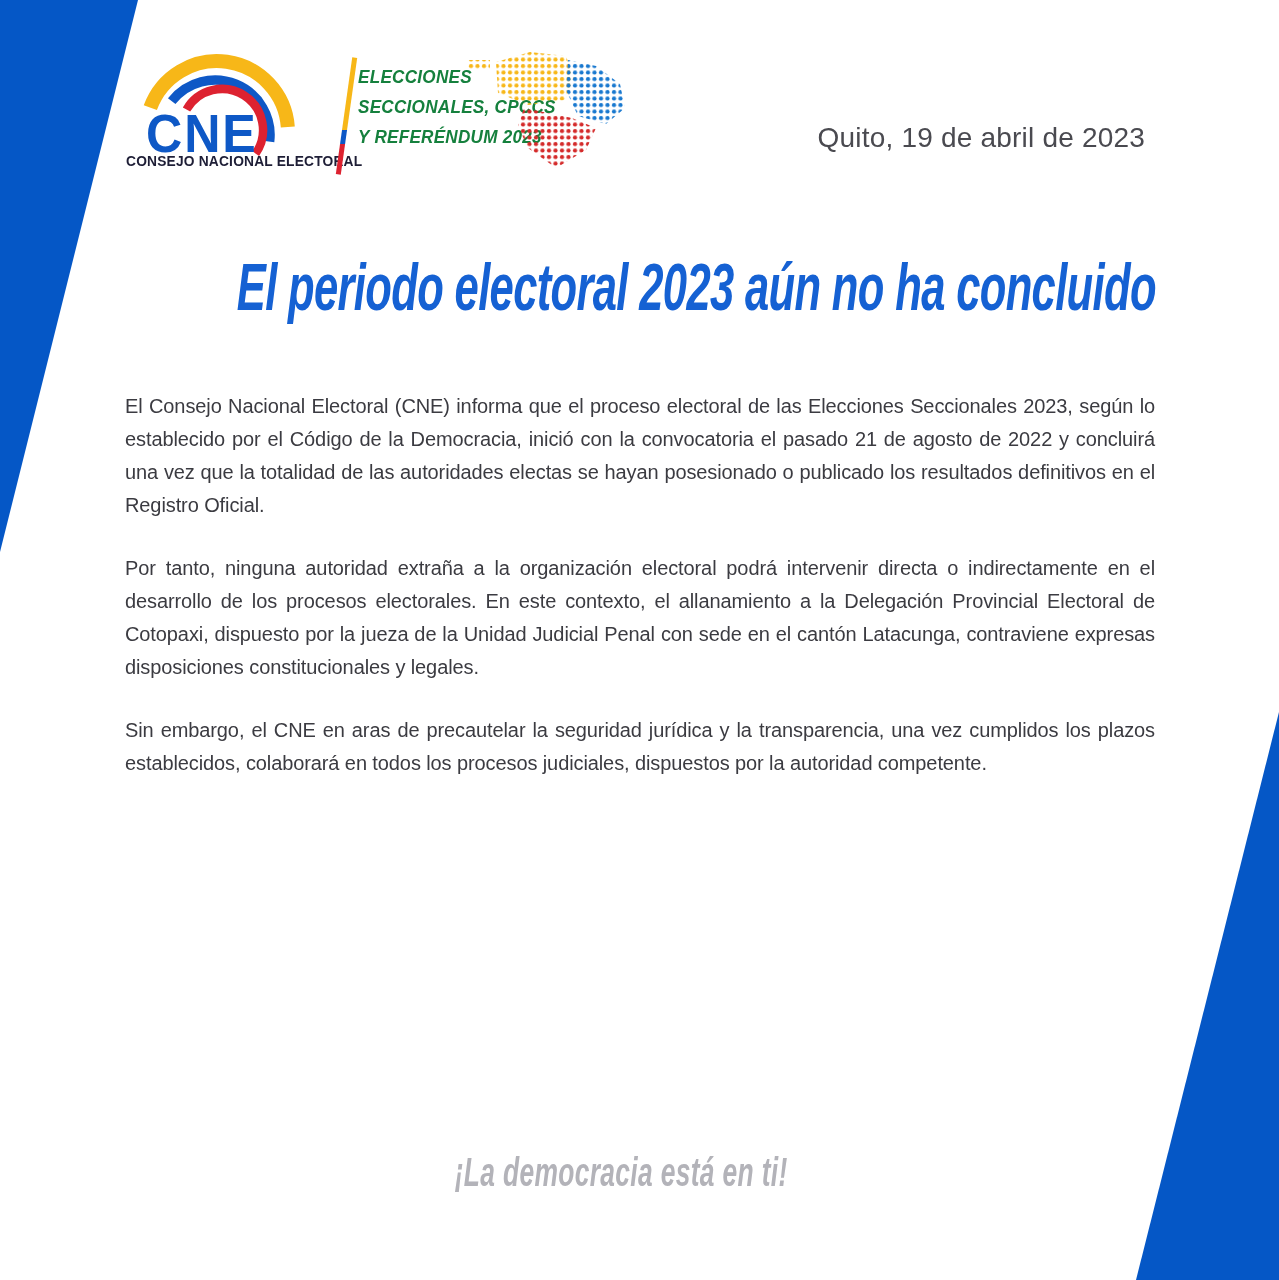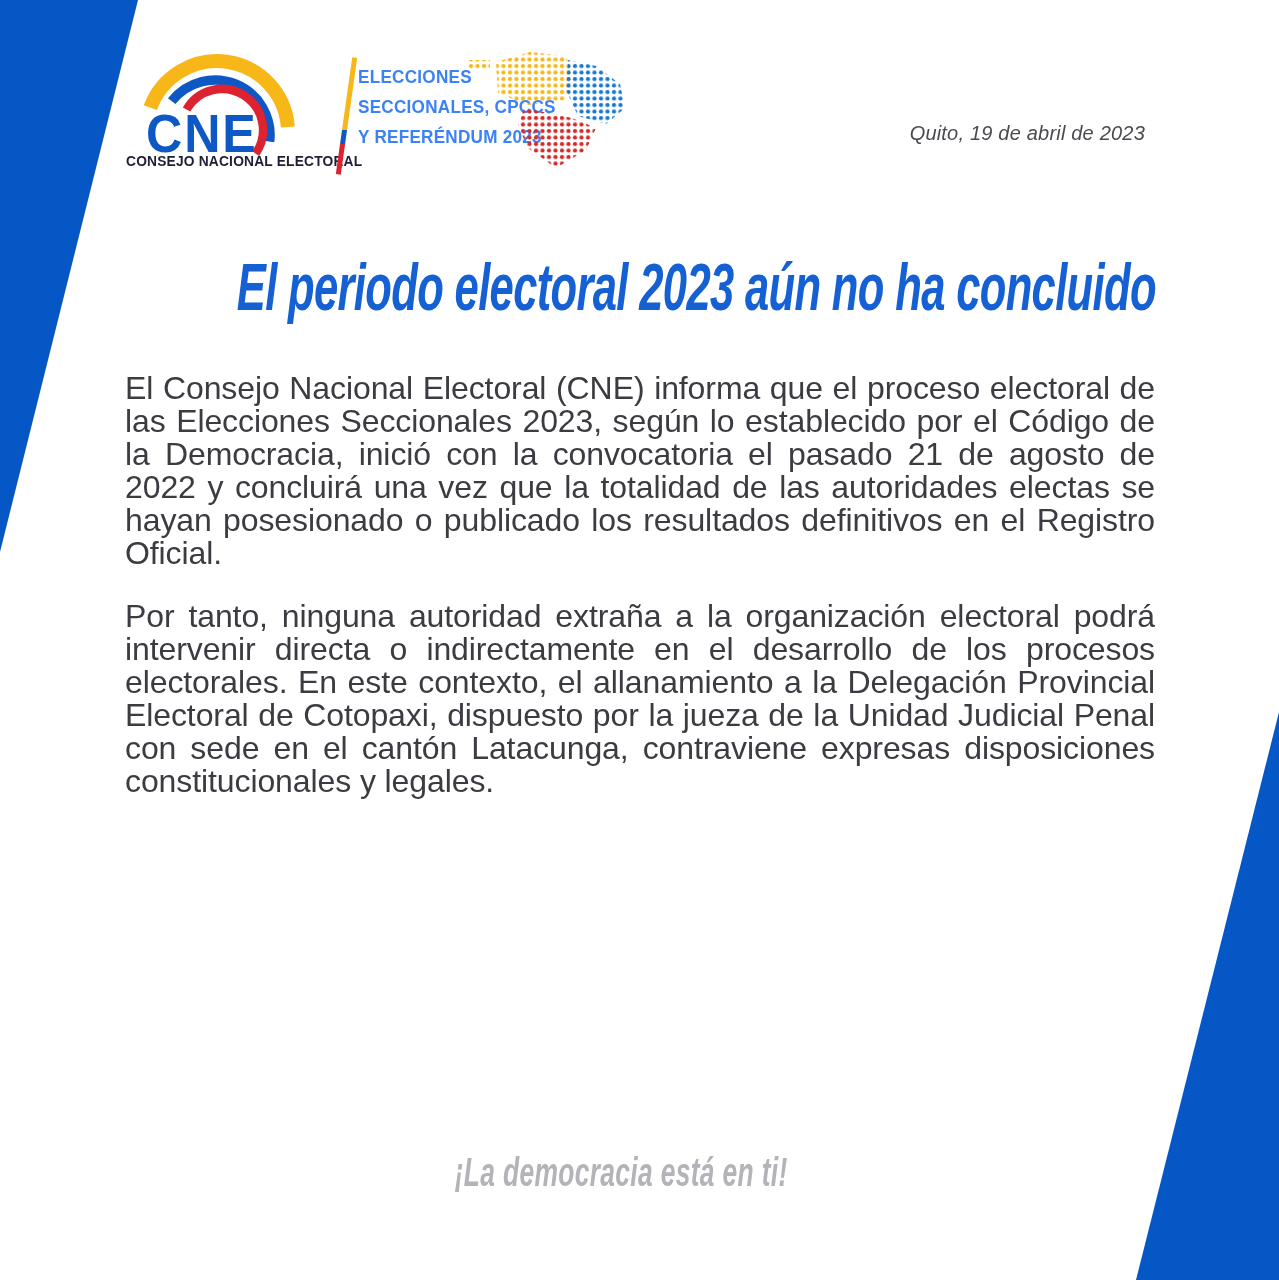--- a/index.html
+++ b/index.html
@@ -24,42 +24,42 @@
   .logo-caption{
     position:absolute;left:126px;top:154px;color:#1E1E36;font-weight:bold;
     font-size:14.5px;letter-spacing:.2px;white-space:nowrap;
     transform:scaleX(.95);transform-origin:left top;line-height:1;
   }
   .brand-divider{
     position:absolute;left:344px;top:57px;width:5px;height:118px;
     transform:rotate(8deg);transform-origin:center;
     background:linear-gradient(to bottom,#F7B718 0 62%,#0E58C6 62% 74%,#DD2230 74% 100%);
   }
-  .campaign{position:absolute;left:358px;top:62px;color:#3b82f6;
-    font-weight:bold;}
+  .campaign{position:absolute;left:358px;top:62px;color:#15803d;
+    font-weight:bold;font-style:italic;}
   .campaign .line{font-size:19px;line-height:30px;white-space:nowrap;
     transform:scaleX(.9);transform-origin:left top;letter-spacing:.3px;}
   .map-dots{position:absolute;left:468px;top:50px;}
   .dateline{
-    position:absolute;right:134px;top:122px;color:#4A4A50;font-style:italic;
-    font-size:20px;white-space:nowrap;letter-spacing:.2px;
+    position:absolute;right:134px;top:122px;color:#4A4A50;
+    font-size:28px;white-space:nowrap;letter-spacing:.2px;
   }
 
   
   .headline-wrap{position:absolute;left:0;top:253px;width:100%;text-align:center;}
   .headline{
     display:inline-block;color:#1561D3;font-weight:bold;font-style:italic;
     font-size:66px;line-height:1.05;white-space:nowrap;letter-spacing:-1px;
     transform:scaleX(.66);transform-origin:center top;
   }
 
   
   .body-copy{position:absolute;left:125px;top:372px;width:1030px;}
   .body-copy p{
-    margin:0 0 30px 0;color:#3B3B41;font-size:32px;line-height:33px;
+    margin:18px 0 30px 0;color:#3B3B41;font-size:20px;line-height:33px;
     text-align:justify;letter-spacing:-.1px;
   }
 
   
   .slogan-wrap{position:absolute;left:0;top:1150px;width:1279px;text-align:center;
     transform:translateX(-18px);}
   .slogan{
     display:inline-block;color:#B3B3B9;font-weight:bold;font-style:italic;
     font-size:40px;white-space:nowrap;transform:scaleX(.66);transform-origin:center top;
     letter-spacing:.5px;
@@ -109,19 +109,20 @@
 
   <div class="dateline">Quito, 19 de abril de 2023</div>
 
   <div class="headline-wrap">
     <h1 class="headline" style="margin:0">El periodo electoral 2023 aún no ha concluido</h1>
   </div>
 
   <div class="body-copy">
     <p>El Consejo Nacional Electoral (CNE) informa que el proceso electoral de las Elecciones Seccionales 2023, según lo establecido por el Código de la Democracia, inició con la convocatoria el pasado 21 de agosto de 2022 y concluirá una vez que la totalidad de las autoridades electas se hayan posesionado o publicado los resultados definitivos en el Registro Oficial.</p>
     <p>Por tanto, ninguna autoridad extraña a la organización electoral podrá intervenir directa o indirectamente en el desarrollo de los procesos electorales. En este contexto, el allanamiento a la Delegación Provincial Electoral de Cotopaxi, dispuesto por la jueza de la Unidad Judicial Penal con sede en el cantón Latacunga, contraviene expresas disposiciones constitucionales y legales.</p>
+    <p>Sin embargo, el CNE en aras de precautelar la seguridad jurídica y la transparencia, una vez cumplidos los plazos establecidos, colaborará en todos los procesos judiciales, dispuestos por la autoridad competente.</p>
   </div>
 
   <div class="slogan-wrap">
     <div class="slogan">¡La democracia está en ti!</div>
   </div>
 
 </div>
 
 </body></html>

